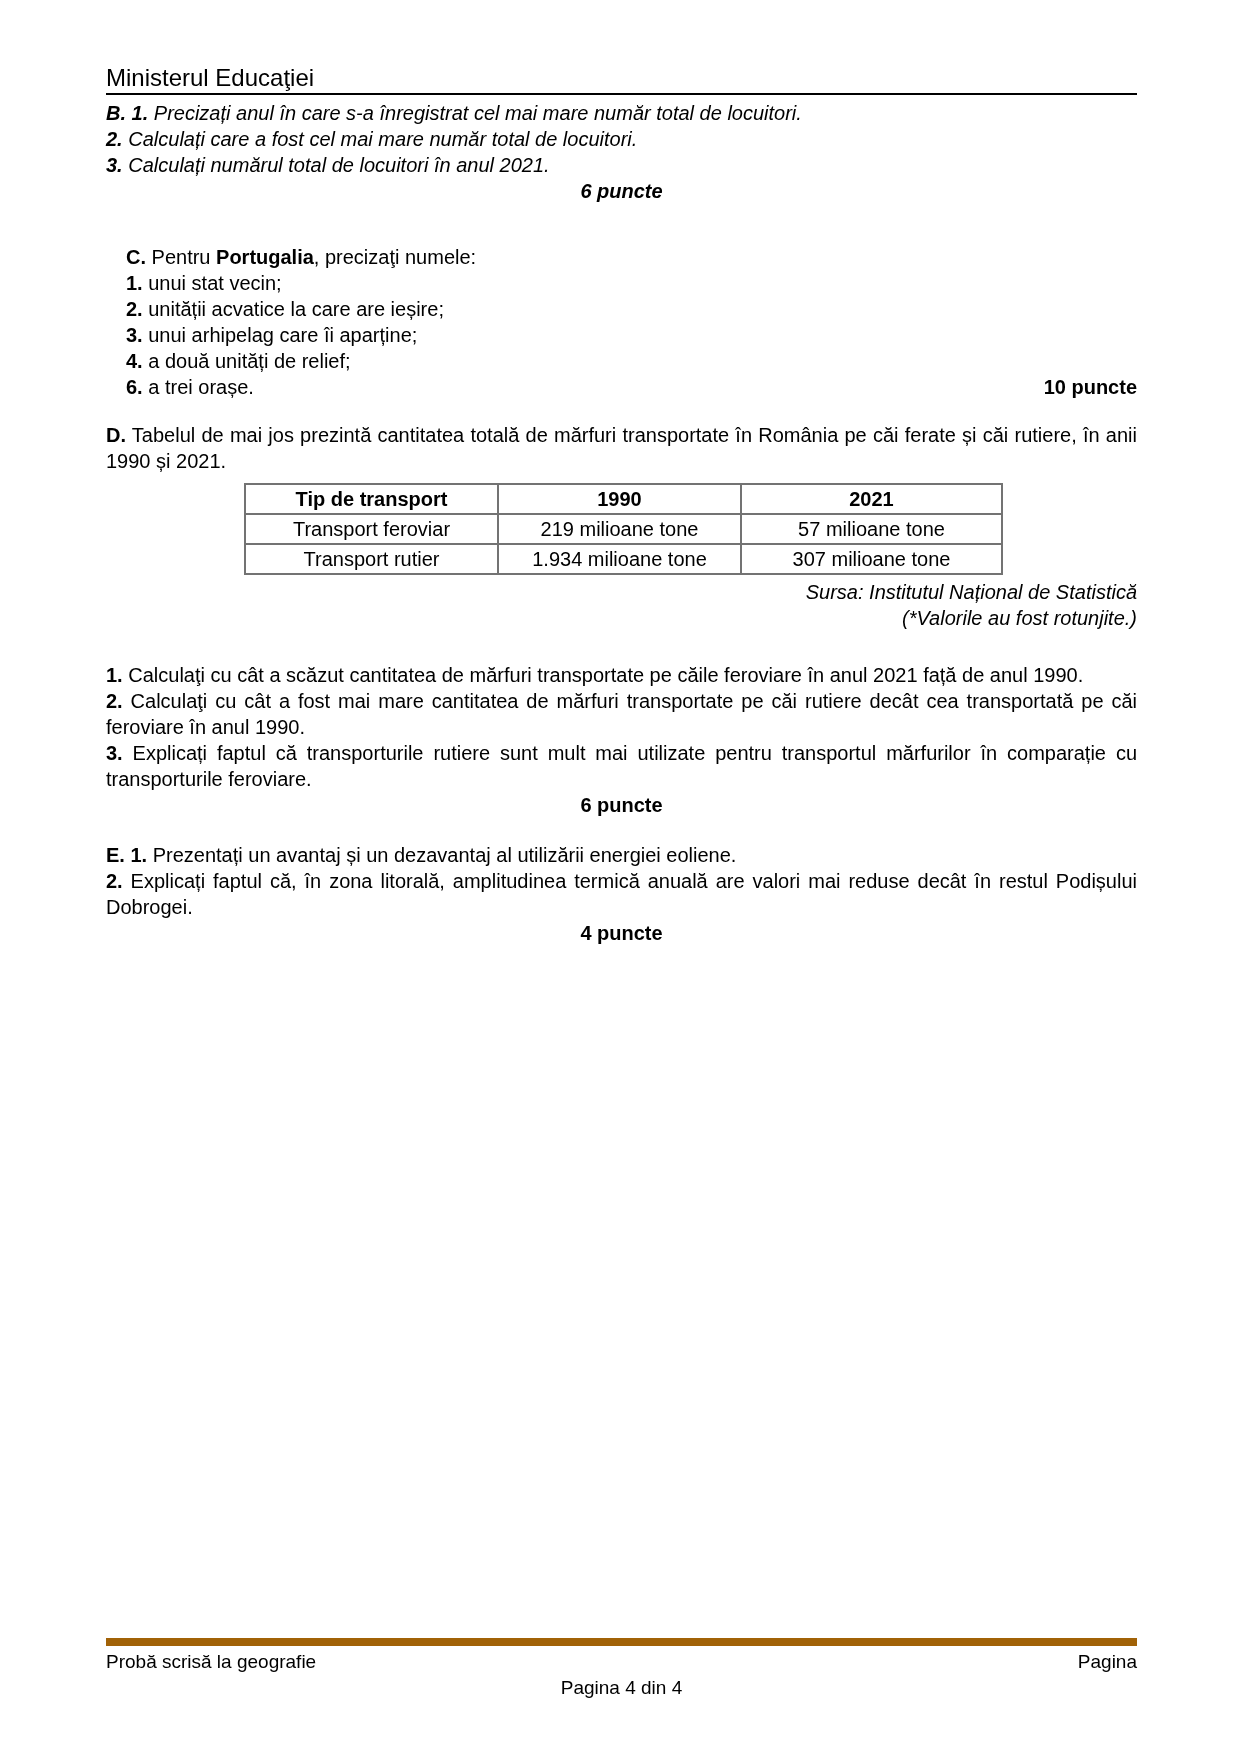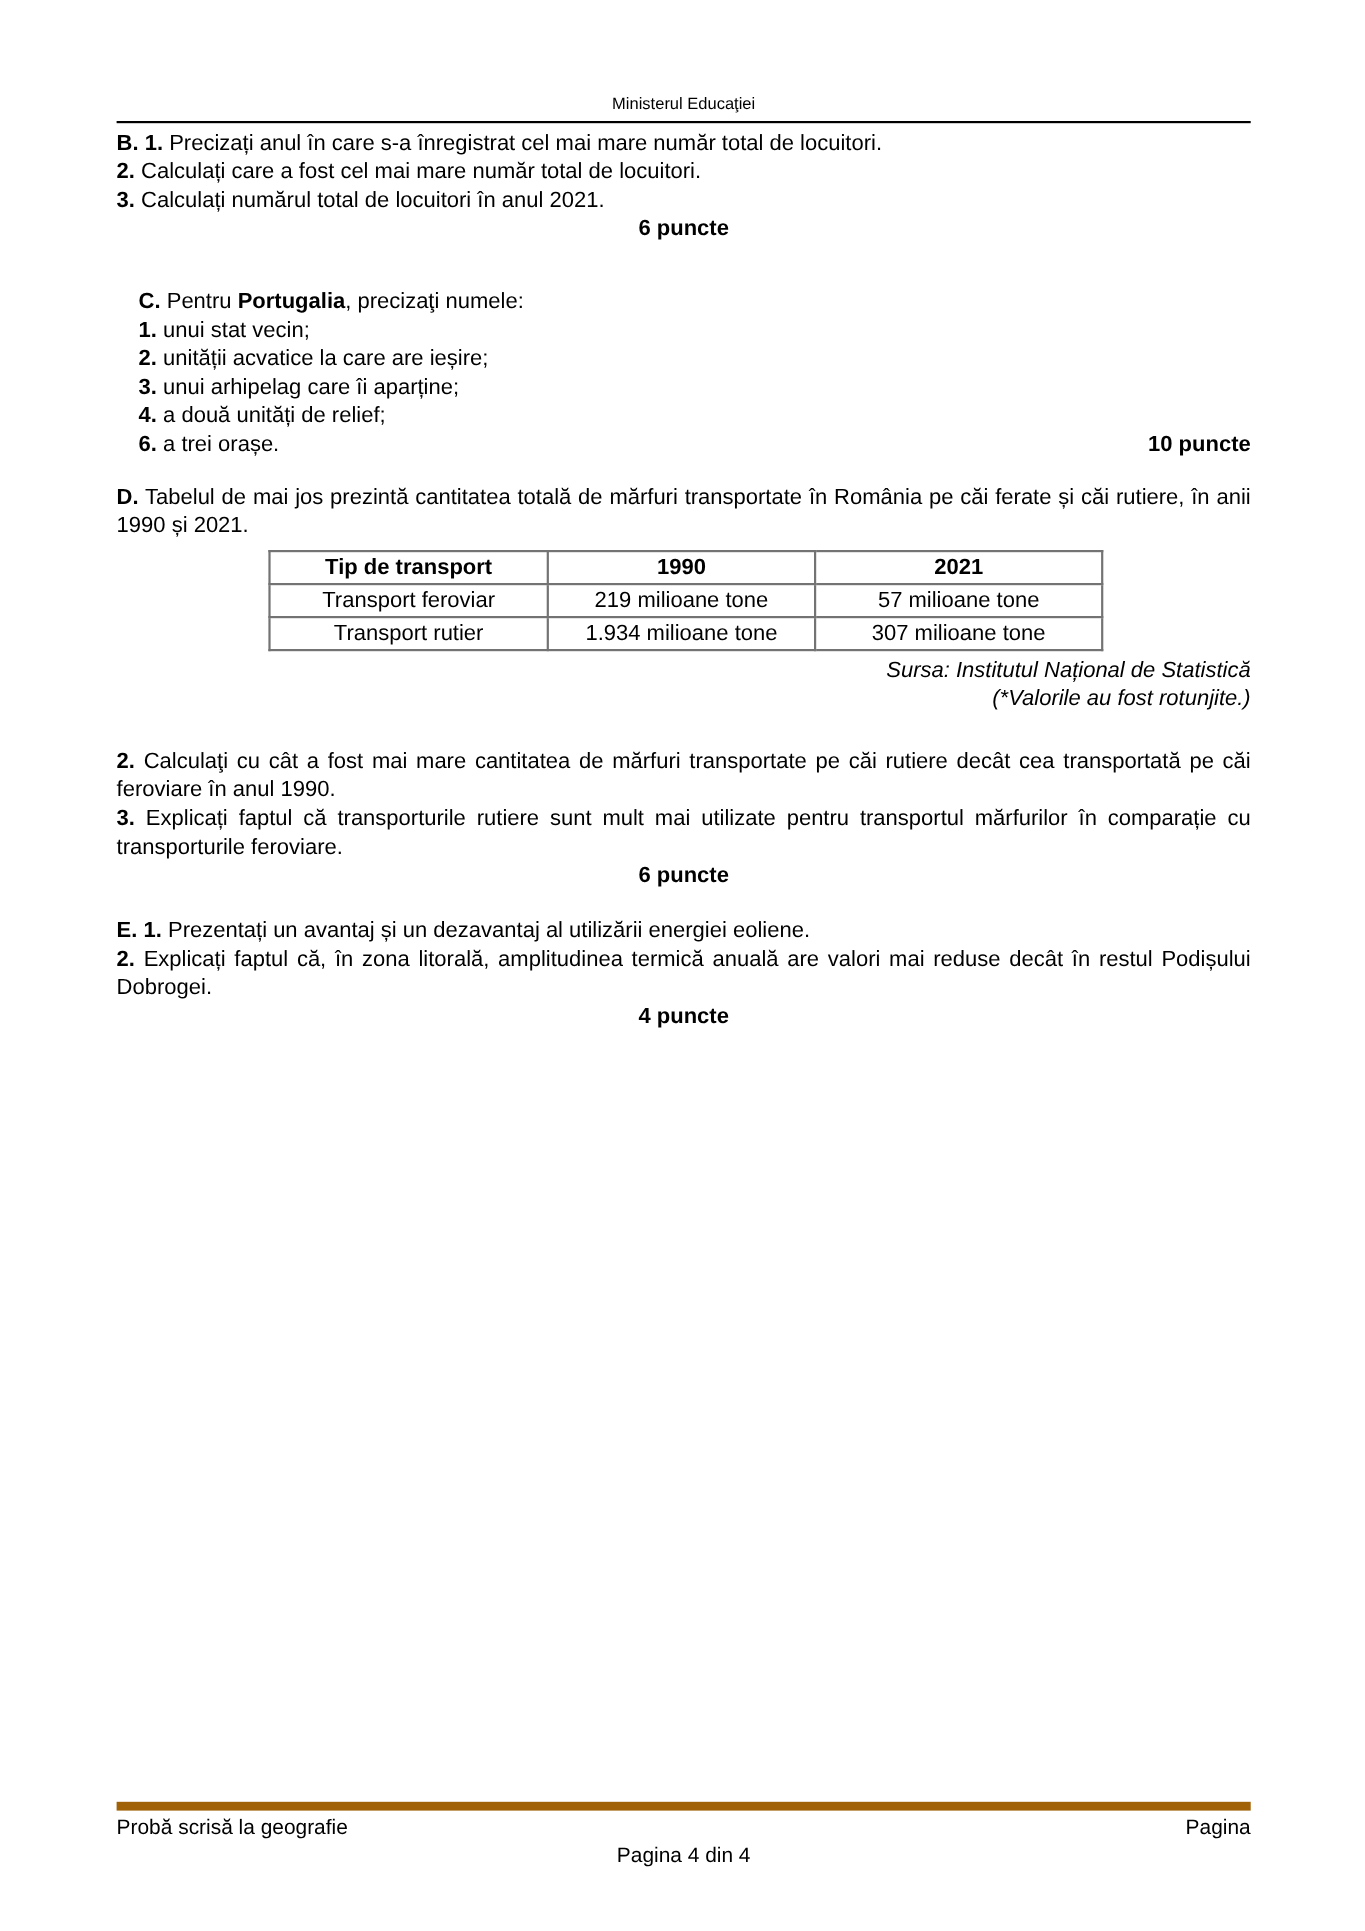--- a/index.html
+++ b/index.html
@@ -5,25 +5,25 @@
   html,body{margin:0;padding:0;background:#fff;}
   .page{
     position:relative;
     width:1241px;height:1755px;
     background:#ffffff;color:#000;
     font-family:"Liberation Sans","DejaVu Sans",sans-serif;
     font-size:20px;line-height:26px;
     overflow:hidden;
   }
   .content{position:absolute;left:106px;top:0;width:1031px;}
-  .doc-header{text-align:center;font-size:15px;line-height:25px;padding-top:82px;}
+  .doc-header{text-align:left;font-size:24px;line-height:25px;padding-top:65px;}
   .header-rule{border-top:2px solid #000;margin-top:3px;height:0;}
   p{margin:0;}
   b{font-weight:bold;}
-  .sec-b{margin-top:5px;}
+  .sec-b{margin-top:5px;font-style:italic;}
   .points{text-align:center;font-weight:bold;}
   .sec-c{margin-top:40px;margin-left:20px;}
   .row-flex{display:flex;justify-content:space-between;align-items:baseline;gap:16px;}
   .sec-d{margin-top:22px;}
   .just{text-align:justify;}
   .d-table{
     border-collapse:collapse;table-layout:fixed;
     width:757px;margin:9px 0 0 138px;
   }
   .d-table td,.d-table th{
@@ -98,20 +98,21 @@
           <td>1.934 milioane tone</td>
           <td>307 milioane tone</td>
         </tr>
       </tbody>
         </table>
 
       <p class="src src-first">Sursa: Institutul Național de Statistică</p>
       <p class="src">(*Valorile au fost rotunjite.)</p>
 
       <div class="d-questions">
+        <p class="just"><b>1.</b><span> Calculaţi cu cât a scăzut cantitatea de mărfuri transportate pe căile feroviare în anul 2021 față de anul 1990.</span></p>
         <p class="just"><b>2.</b><span> Calculaţi cu cât a fost mai mare cantitatea de mărfuri transportate pe căi rutiere decât cea transportată pe căi feroviare în anul 1990.</span></p>
         <p class="just"><b>3.</b><span> Explicați faptul că transporturile rutiere sunt mult mai utilizate pentru transportul mărfurilor în comparație cu transporturile feroviare.</span></p>
         <p class="points">6 puncte</p>
       </div>
     </section>
 
     <section class="sec-e">
       <p><b>E. 1.</b><span> Prezentați un avantaj și un dezavantaj al utilizării energiei eoliene.</span></p>
       <p class="just"><b>2.</b><span> Explicați faptul că, în zona litorală, amplitudinea termică anuală are valori mai reduse decât în restul Podișului Dobrogei.</span></p>
       <p class="points">4 puncte</p>

